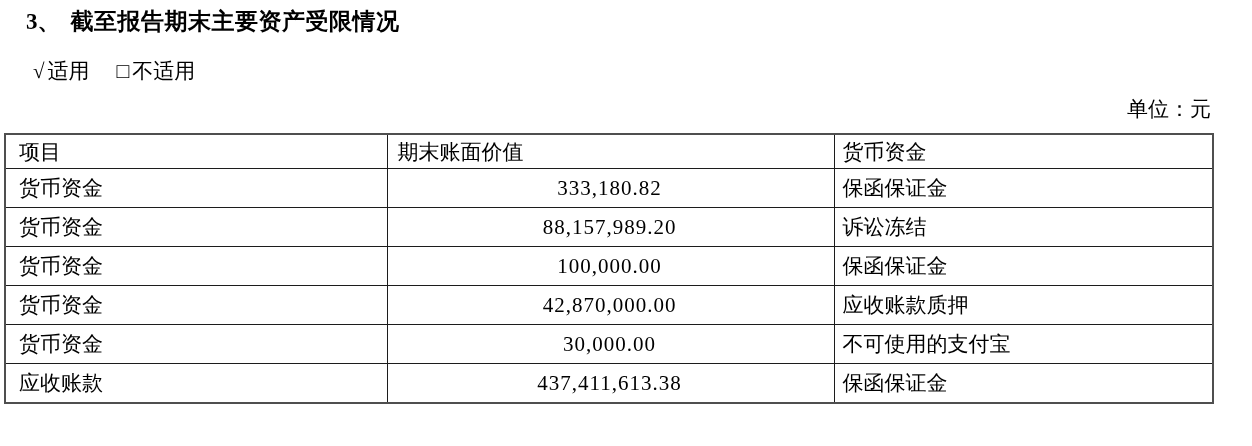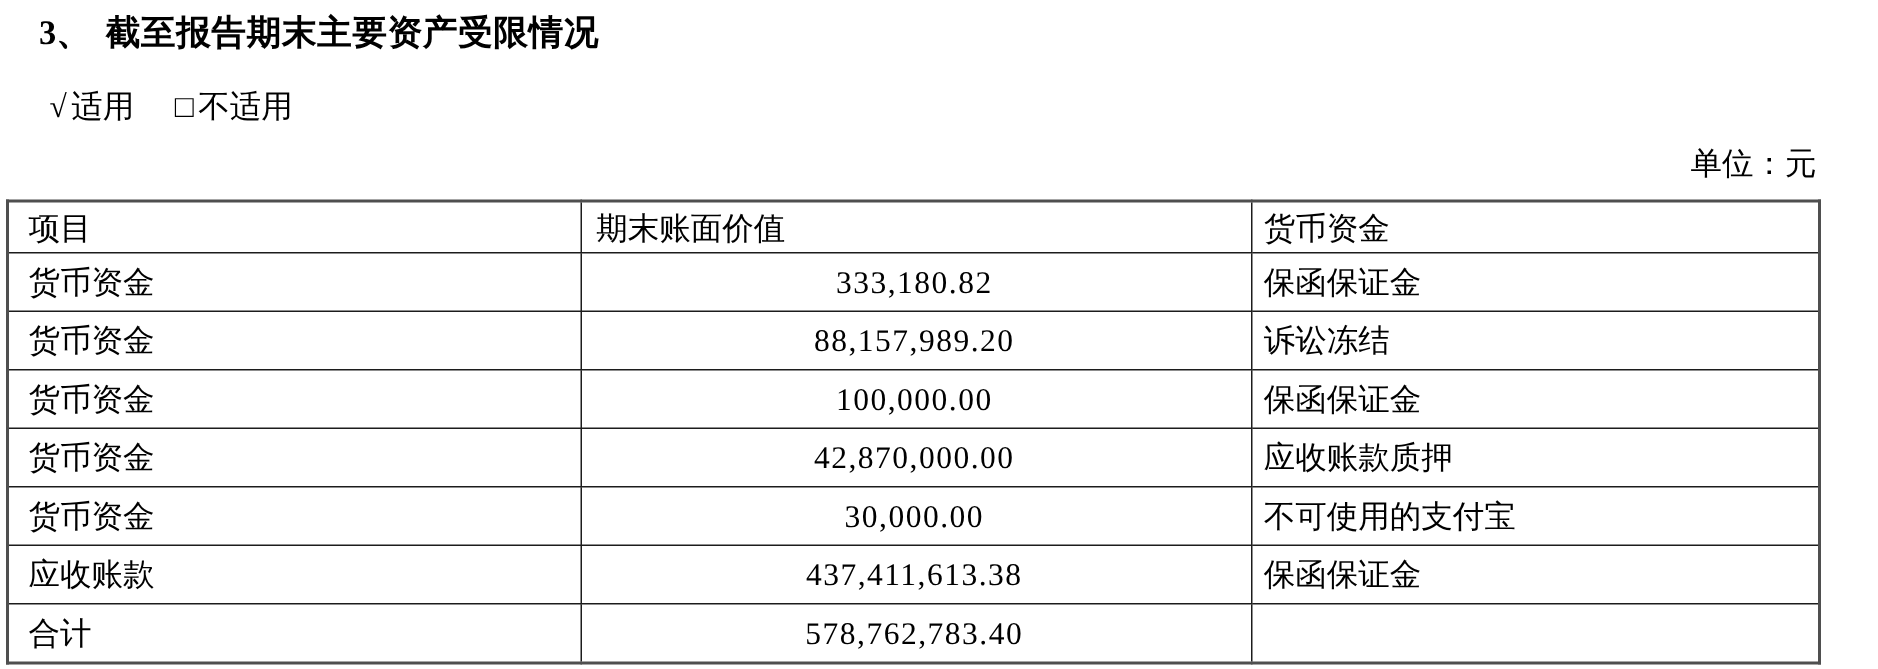--- a/index.html
+++ b/index.html
@@ -141,19 +141,14 @@
       <tr>
         <td class="col-item">货币资金</td>
         <td class="col-value">30,000.00</td>
         <td class="col-reason">不可使用的支付宝</td>
       </tr>
       <tr>
         <td class="col-item">应收账款</td>
         <td class="col-value">437,411,613.38</td>
         <td class="col-reason">保函保证金</td>
       </tr>
-      <tr>
-        <td class="col-item">合计</td>
-        <td class="col-value">578,762,783.40</td>
-        <td class="col-reason"></td>
-      </tr>
     </tbody>
 </table>
 
 </body></html>

